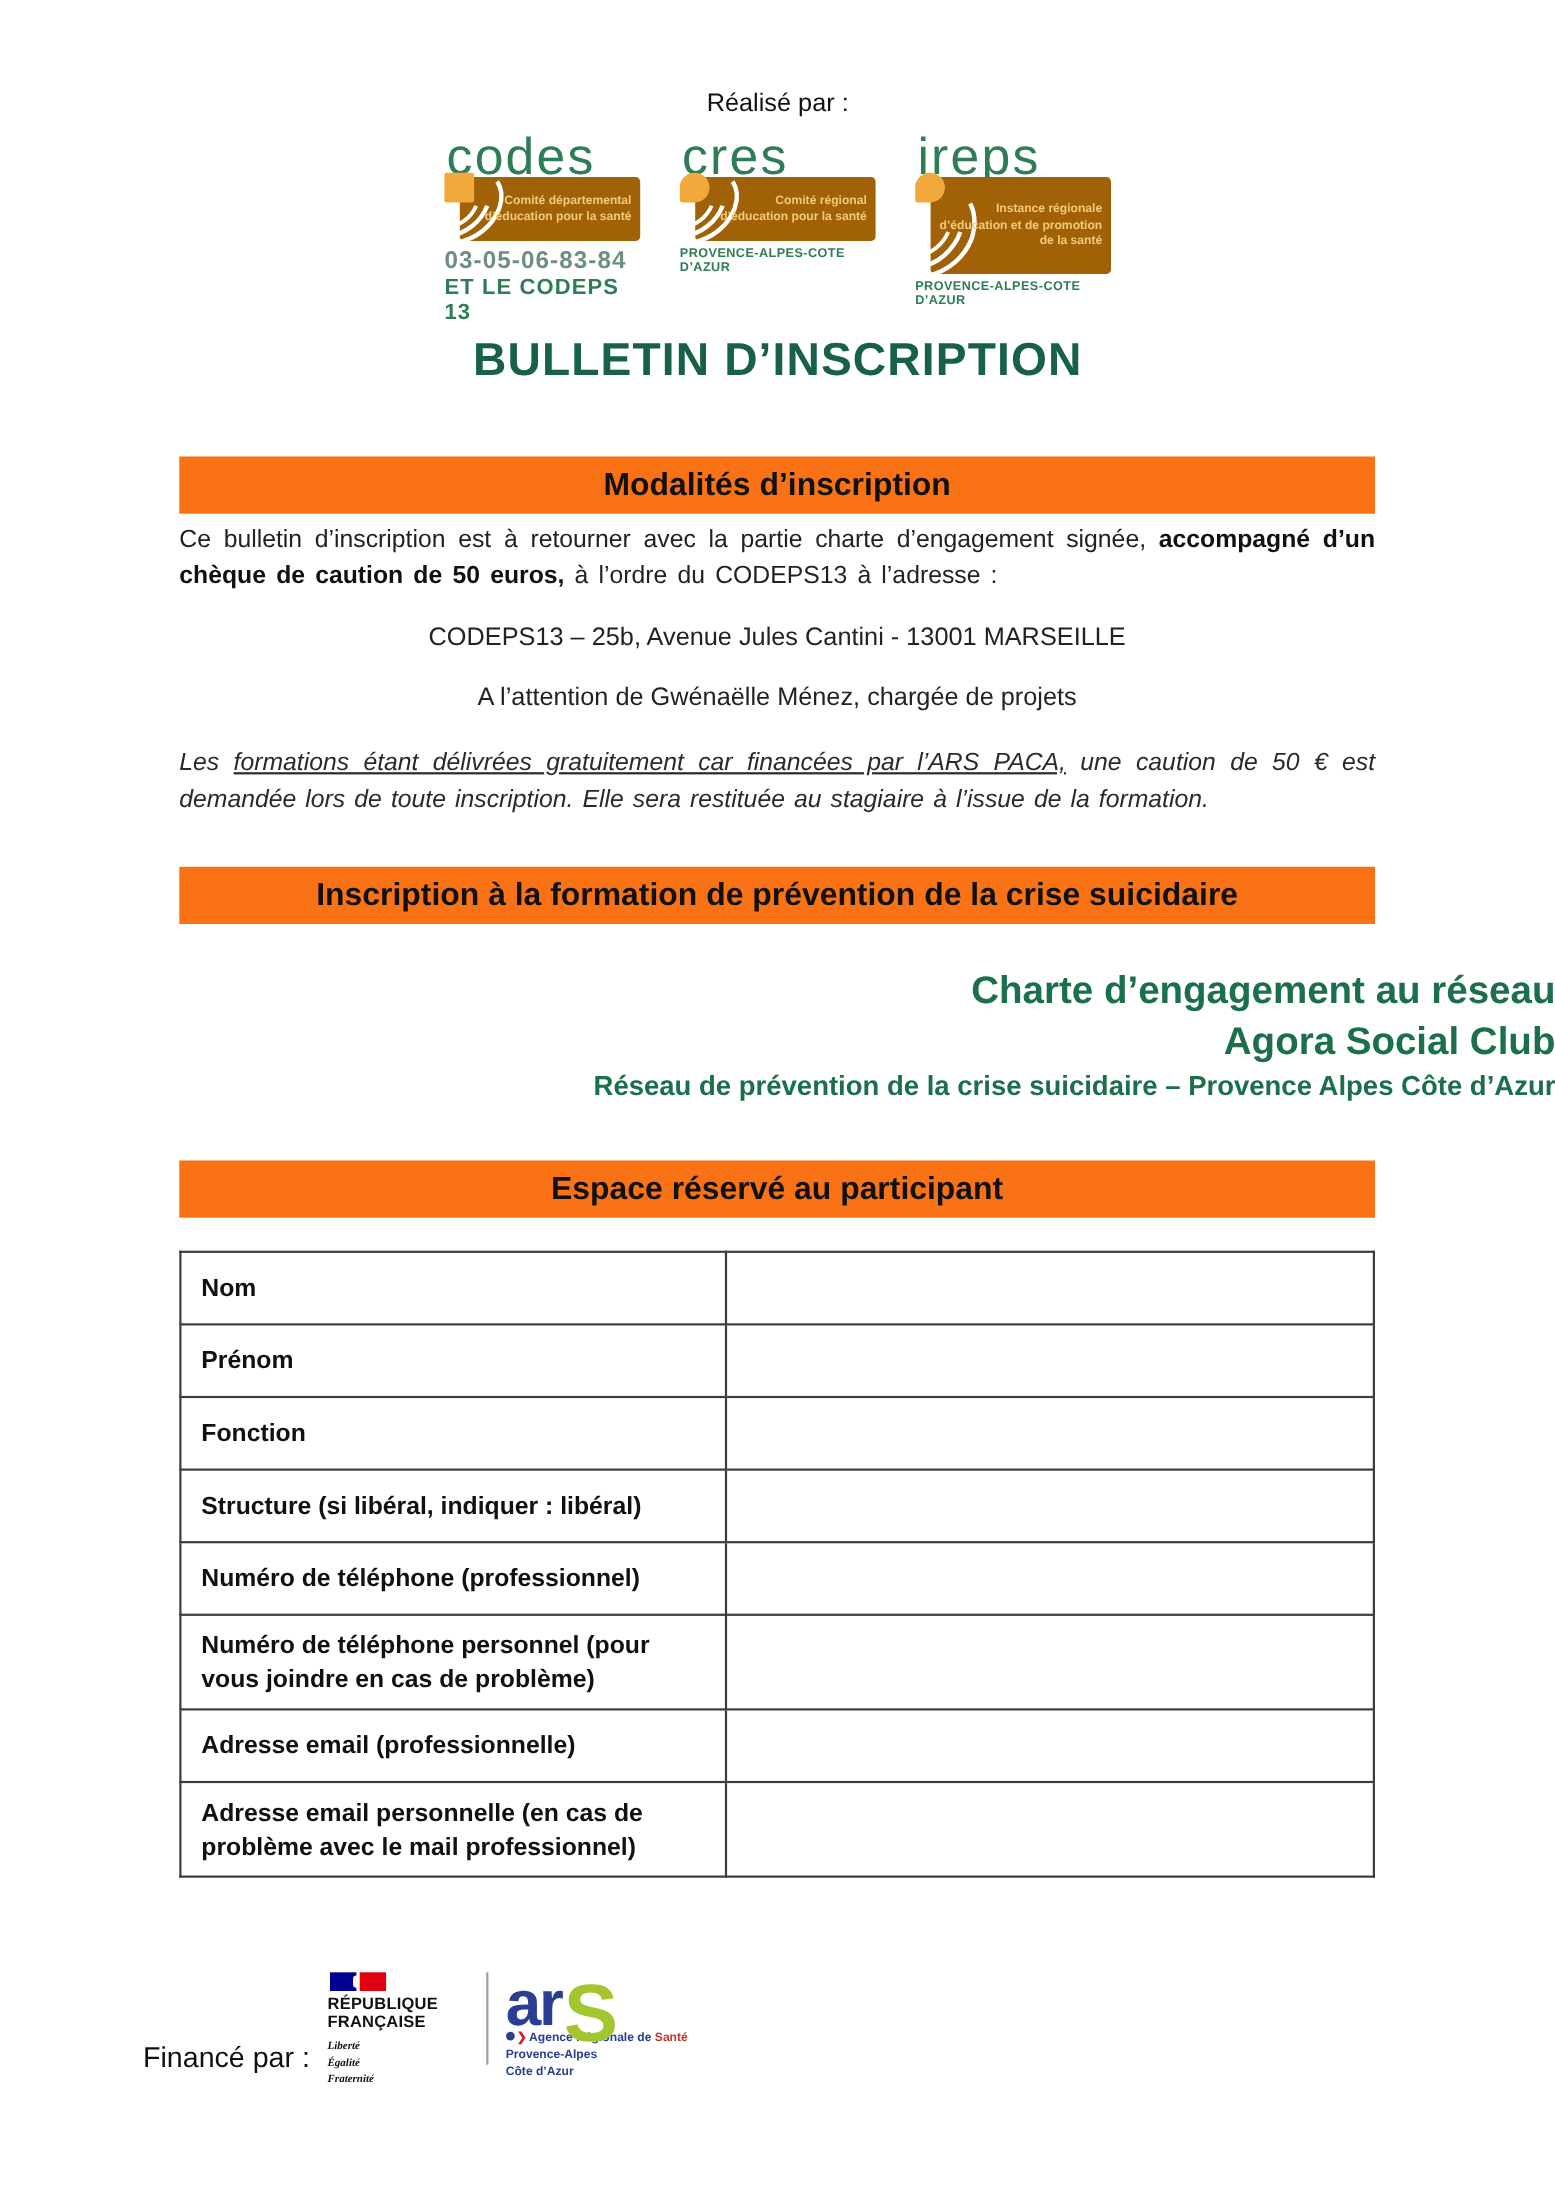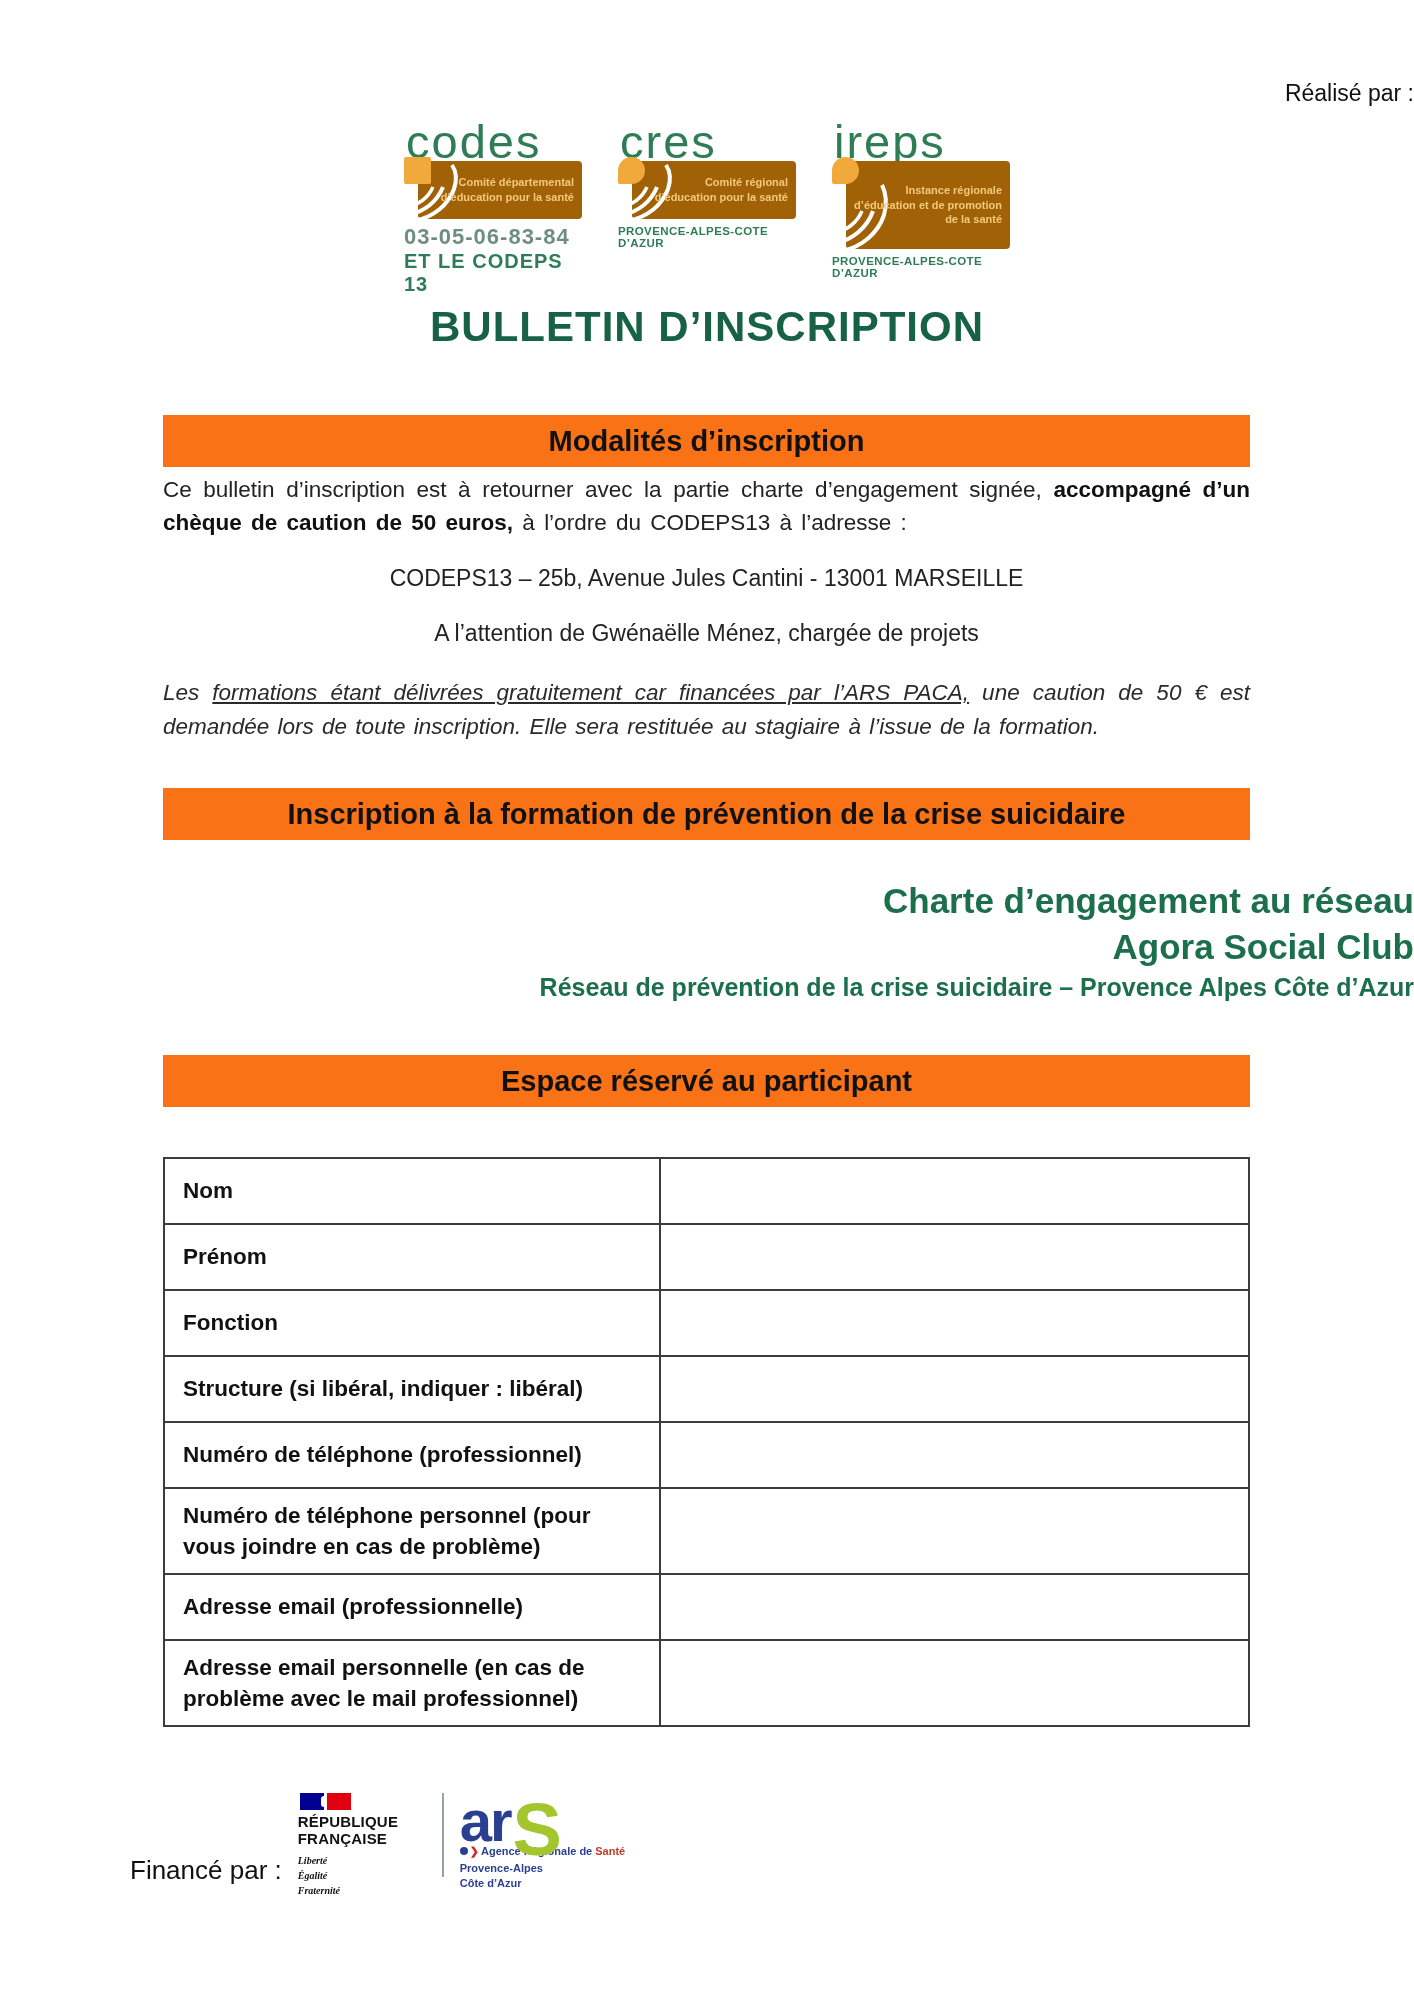--- a/index.html
+++ b/index.html
@@ -10,21 +10,21 @@
     width: 1414px; height: 2000px;
     margin: 0 auto;
     background: #ffffff;
     overflow: hidden;
   }
   .pre { white-space: pre-line; }
 
   
   .realise {
     position: absolute; top: 80px; left: 0; width: 100%;
-    text-align: right; font-size: 23px; color: #111;
+    text-align: center; font-size: 23px; color: #111;
   }
   .logos-row {
     position: absolute; top: 118px; left: 0; width: 100%;
     display: flex; justify-content: center; align-items: flex-start; gap: 36px;
   }
   .lg { width: 178px; }
   .lg-word {
     font-size: 47px; line-height: 1.0; color: #2e7d55;
     font-weight: 500; letter-spacing: 2px; margin-left: 2px;
   }
@@ -74,21 +74,21 @@
   #para-note .u { text-decoration: underline; }
 
   
   .charte-block { position: absolute; top: 878px; left: 0; width: 100%; text-align: right; color: #1c6f4b; }
   .charte-l1, .charte-l2 { font-size: 35px; font-weight: 700; line-height: 1.3; }
   .charte-l3 { font-size: 25px; font-weight: 700; line-height: 1.5; }
 
   
   .form-table {
     position: absolute; top: 1137px; left: 163px;
-    width: 1087px; border-collapse: collapse; margin-top: 20px;
+    width: 1087px; border-collapse: collapse;
   }
   .form-table td {
     border: 2px solid #3c3c3c;
     font-size: 22.5px; font-weight: 700; color: #111;
     vertical-align: middle;
   }
   .form-table td.lbl { width: 497px; padding: 8px 20px 8px 18px; line-height: 1.4; }
   .form-table td.val { width: 590px; }
   tr.r-single { height: 66px; }
   tr.r-double { height: 86px; }

